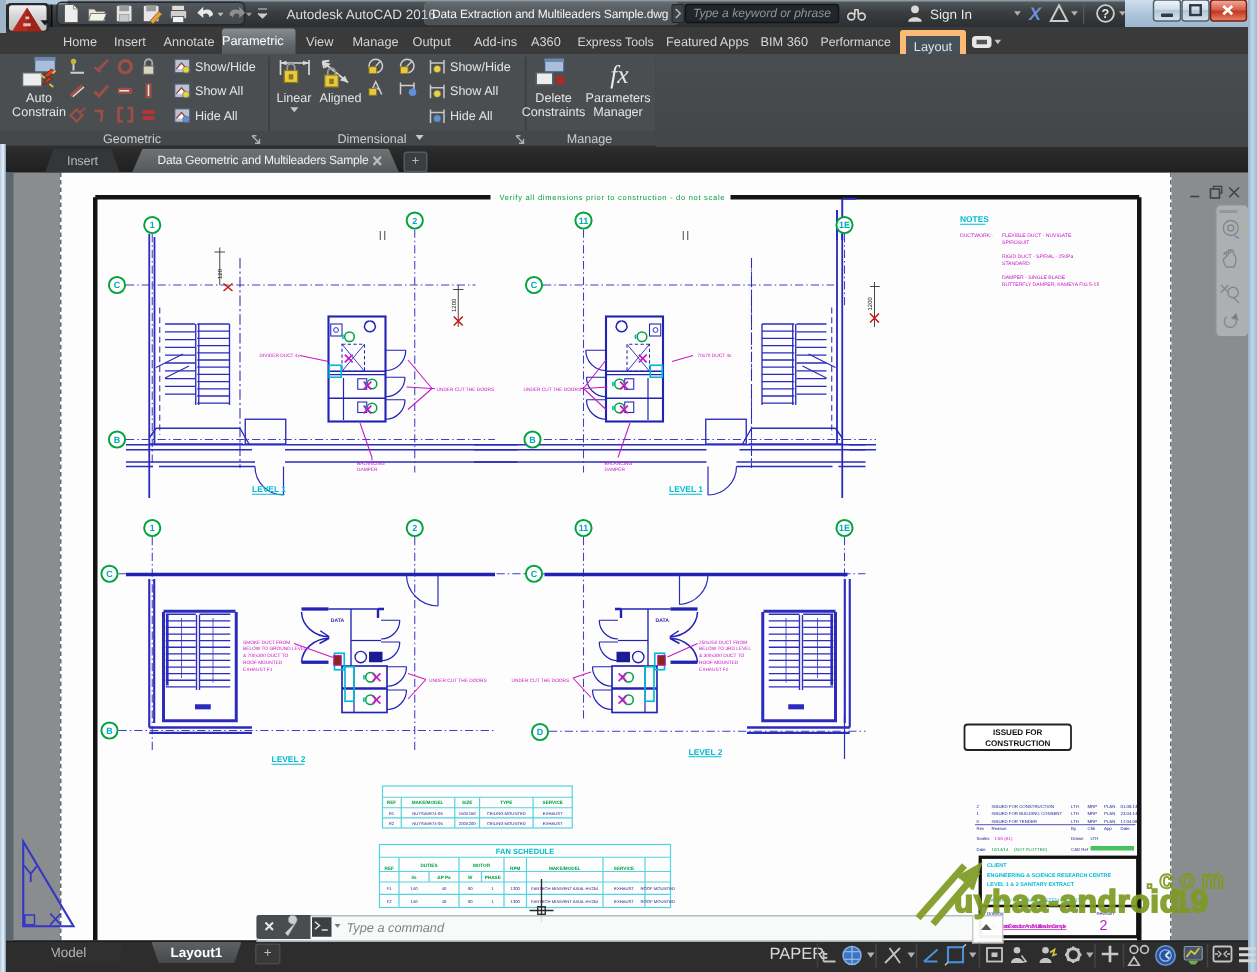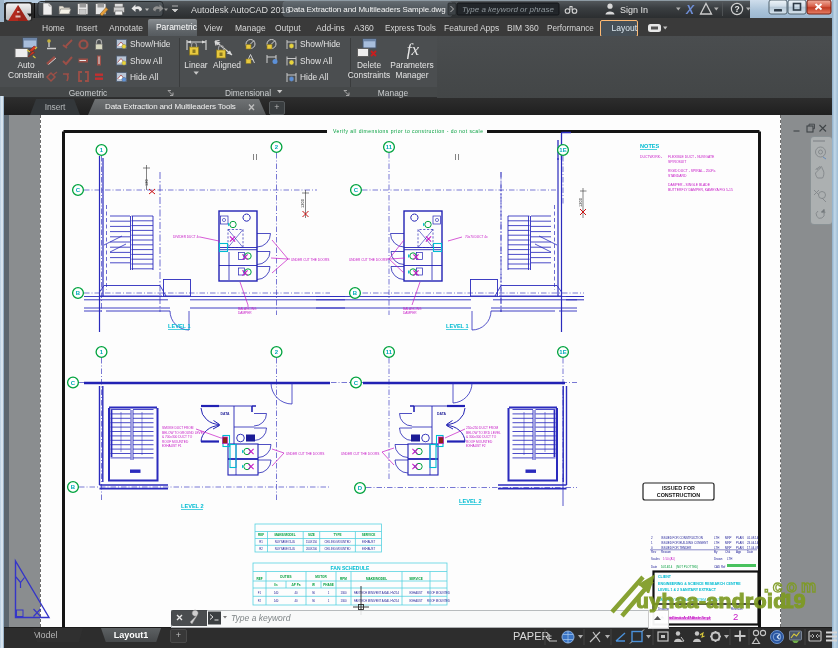--- a/index.html
+++ b/index.html
@@ -3,22 +3,22 @@
 <meta charset="utf-8">
 <style>
 html,body{margin:0;padding:0;}
 body{width:838px;height:648px;overflow:hidden;position:relative;font-family:"Liberation Sans",sans-serif;background:#8a8d8f;}
 .abs{position:absolute;}
 #titlebar{left:0;top:0;width:838px;height:18px;background:linear-gradient(#565b5f,#3a3e41 45%,#2b2e30);}
 #titlebar::before{content:"";position:absolute;left:0;top:0;width:838px;height:1px;background:#8d9aa3;}
 #tbblue{left:750px;top:0;width:88px;height:18px;background:linear-gradient(#cfdeec,#a9c2d8 60%,#9cb7d0);}
 #logo{left:2px;top:0;width:31px;height:20px;background:linear-gradient(#3c3c3c,#191919);border:1px solid #0c0c0c;border-radius:2px;}
 #menurow{left:0;top:18px;width:838px;height:18px;background:#3a3a3a;}
-#partab{left:148px;top:19px;width:49px;height:17px;background:linear-gradient(#888d91,#5f6468 70%,#565b5f);border-radius:2px 2px 0 0;text-align:right;line-height:17px;color:#fff;font-size:8.5px;}
-#laytab{left:600px;top:20px;width:36px;height:15px;background:#465058;border:1px solid #fdba74;border-radius:2px;text-align:right;line-height:14px;color:#dbe6ee;font-size:8.5px;}
+#partab{left:148px;top:19px;width:49px;height:17px;background:linear-gradient(#888d91,#5f6468 70%,#565b5f);border-radius:2px 2px 0 0;text-align:left;line-height:17px;color:#fff;font-size:8.5px;}
+#laytab{left:600px;top:20px;width:36px;height:15px;background:#465058;border:4px solid #fdba74;border-radius:2px;text-align:center;line-height:14px;color:#dbe6ee;font-size:8.5px;}
 #ribbon{left:0;top:36px;width:838px;height:62px;background:#4b4e50;}
 #ribbon .sep{position:absolute;top:2px;width:1px;height:58px;background:#3a3c3d;}
 #ribrest{left:437px;top:36px;width:401px;height:62px;background:linear-gradient(#4a4d4f,#434647);}
 #tabstrip{left:0;top:98px;width:838px;height:17px;background:linear-gradient(#2d2d2d,#1f1f1f);}
 .ftab{position:absolute;top:99px;height:16px;font-size:8.5px;letter-spacing:-0.1px;}
 #starttab{left:30px;width:50px;background:#33373a;clip-path:polygon(6px 0,44px 0,50px 16px,0 16px);color:#b4b8ba;text-align:center;line-height:16px;}
 #activetab{left:88px;width:178px;background:linear-gradient(#6f7274,#56595b);clip-path:polygon(7px 0,171px 0,178px 16px,0 16px);color:#f0f0f0;line-height:16px;padding-left:17px;box-sizing:border-box;font-size:8px;letter-spacing:-0.15px;}
 #plustab{left:269px;top:101px;width:14px;height:12px;background:#3a3e40;border:1px solid #565a5c;border-radius:2px;color:#b8b8b8;font-size:9px;line-height:11px;text-align:center;}
 #canvas{left:0;top:115px;width:838px;height:512px;background:#8a8d8f;}
 #paper{left:40px;top:115px;width:741px;height:512px;background:#fdfdfd;border-left:1px dashed #6a6a6a;border-right:1px dashed #6a6a6a;box-sizing:border-box;}
@@ -412,31 +412,31 @@
 <div class="abs" id="laytab">Layout</div>
 <div class="abs" id="ribbon">
     <div class="sep" style="left:179px"></div>
     <div class="sep" style="left:350px"></div>
     <div class="sep" style="left:437px"></div>
   </div>
 <div class="abs" id="ribrest"></div>
 <div class="abs" style="left:0;top:86.5px;width:437px;height:10.5px;background:#454849;border-bottom:1px solid #2e2f30;"></div>
 <div class="abs" id="tabstrip"></div>
 <div class="abs ftab" id="starttab">Insert</div>
-<div class="abs ftab" id="activetab">Data Extraction and Multileaders Tools</div>
+<div class="abs ftab" id="activetab">Data Geometric and Multileaders Sample</div>
 <div class="abs" id="plustab">+</div>
 <div class="abs" id="statusbar"></div>
 <div class="abs" id="modeltab">Model</div>
 <div class="abs" id="layouttab">Layout1</div>
 <div class="abs" id="pluslay">+</div>
 <div class="abs" id="paperbtn">PAPER</div>
 <div class="abs" id="navbar"></div>
 <div class="abs" id="cmdbar"></div>
 <div class="abs" id="cmdleft"></div>
-<div class="abs" id="cmdtext">Type a keyword</div>
+<div class="abs" id="cmdtext">Type a command</div>
 <div class="abs" id="cmdright"></div>
 <div class="abs" id="leftedge"></div>
 <div class="abs" style="left:4px;top:115px;width:5px;height:512px;background:#5c666e;"></div>
 <div class="abs" id="rightedge"></div>
 <svg class="abs" style="left:0;top:0" width="838" height="648" viewBox="0 0 838 648">
 <rect x="0" y="0" width="45" height="3" fill="#b6cce0"></rect>
 <rect x="0" y="0" width="4" height="22" fill="#9fb6ca"></rect>
 <rect x="4.5" y="2" width="28" height="19" rx="2.5" fill="#2a2a2a"></rect>
 <rect x="6" y="3.5" width="25" height="17" rx="2" fill="url(#glogo)"></rect>
 <path d="M18,5 L28,21 L8,21 Z" fill="#b22a1e"></path>

